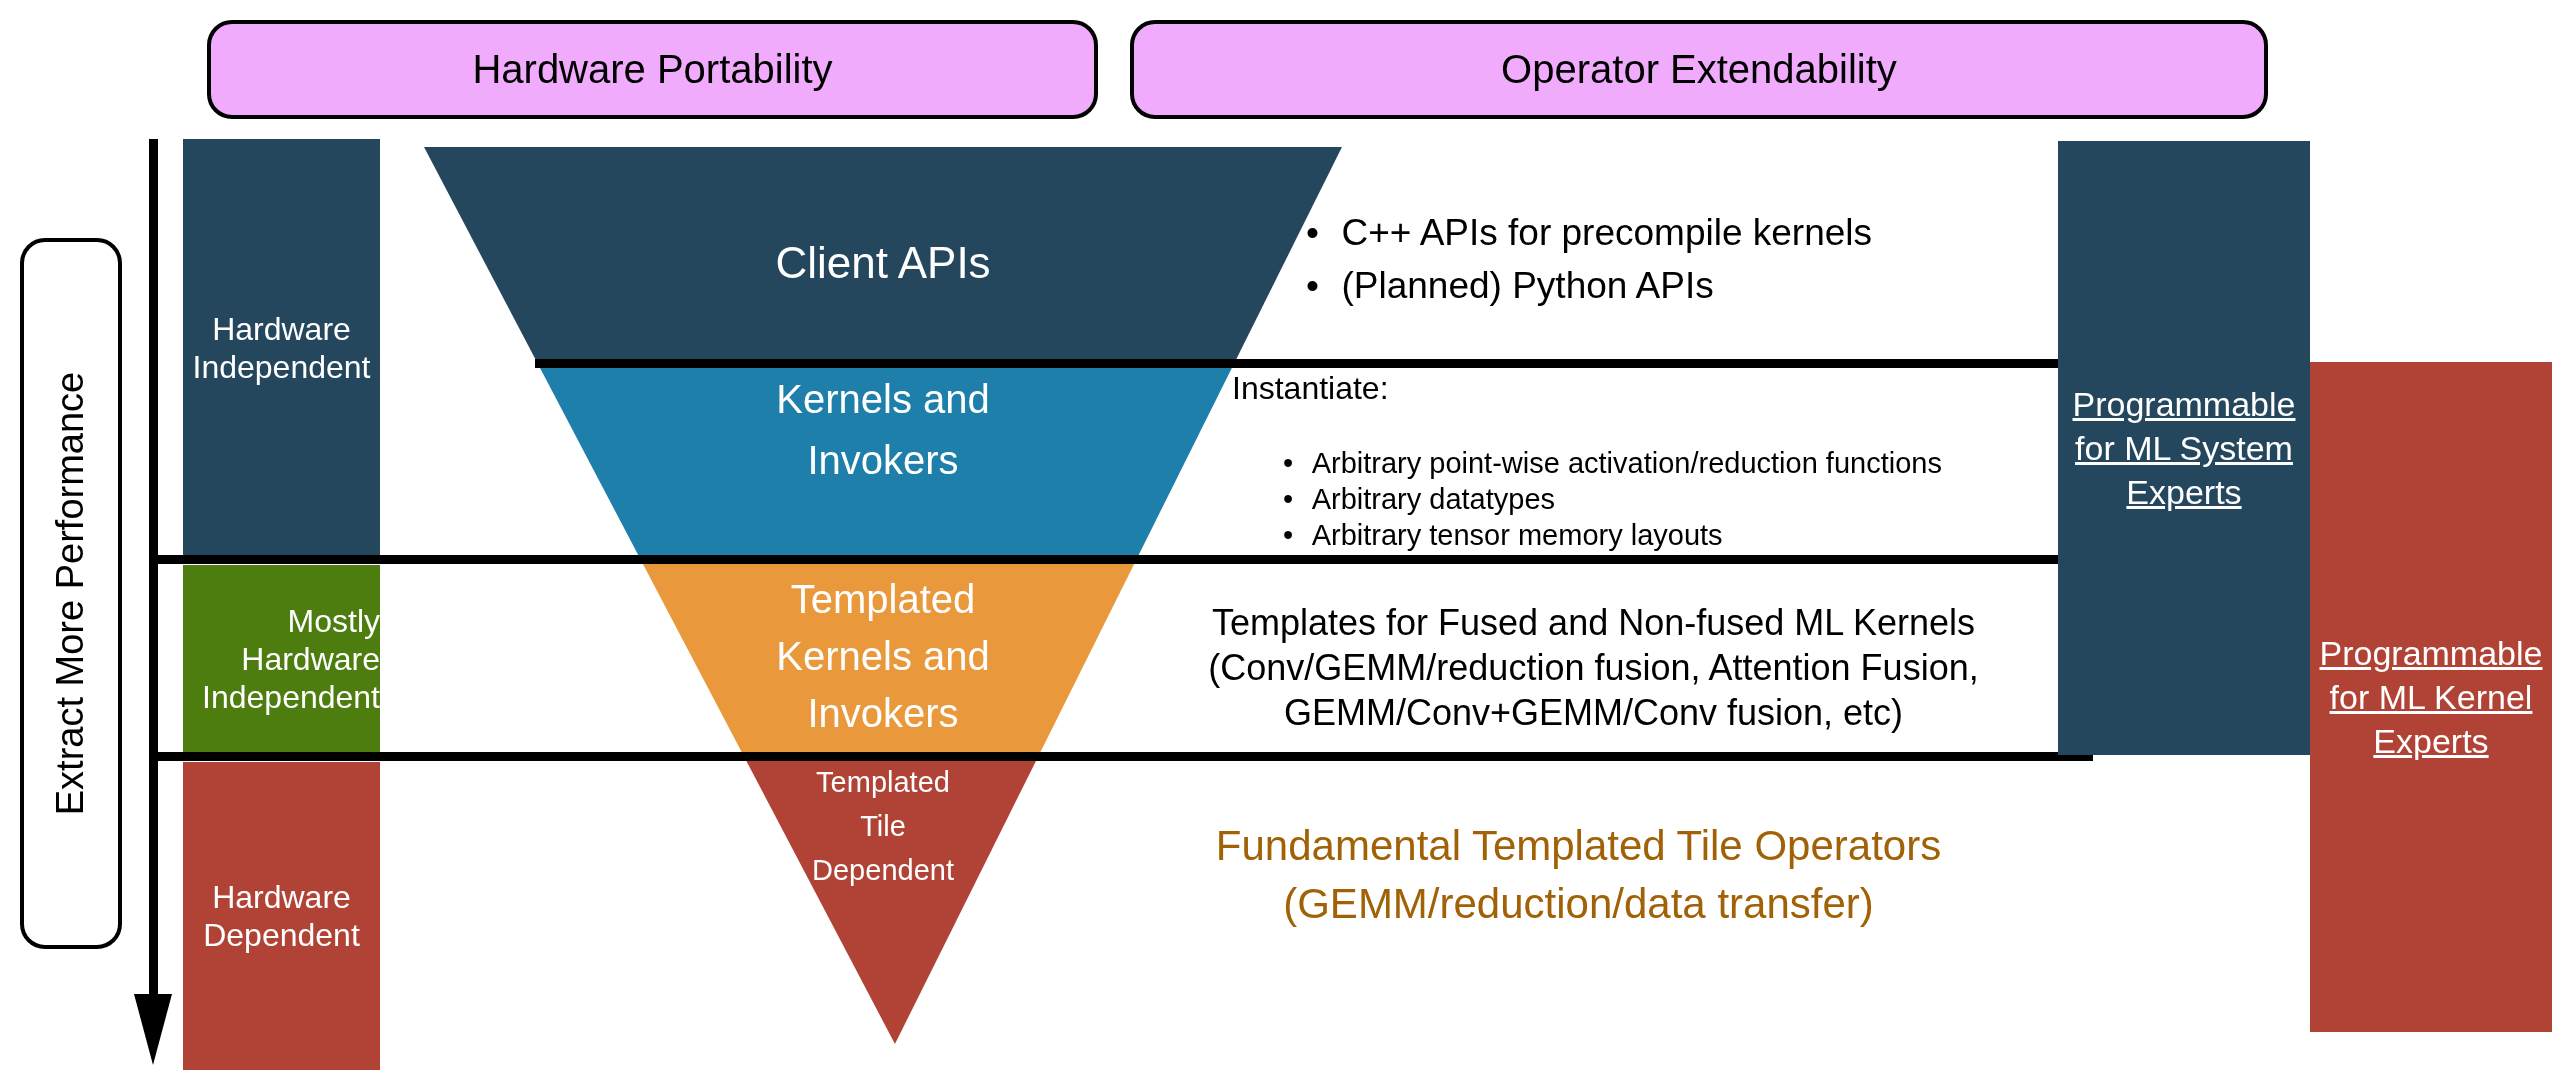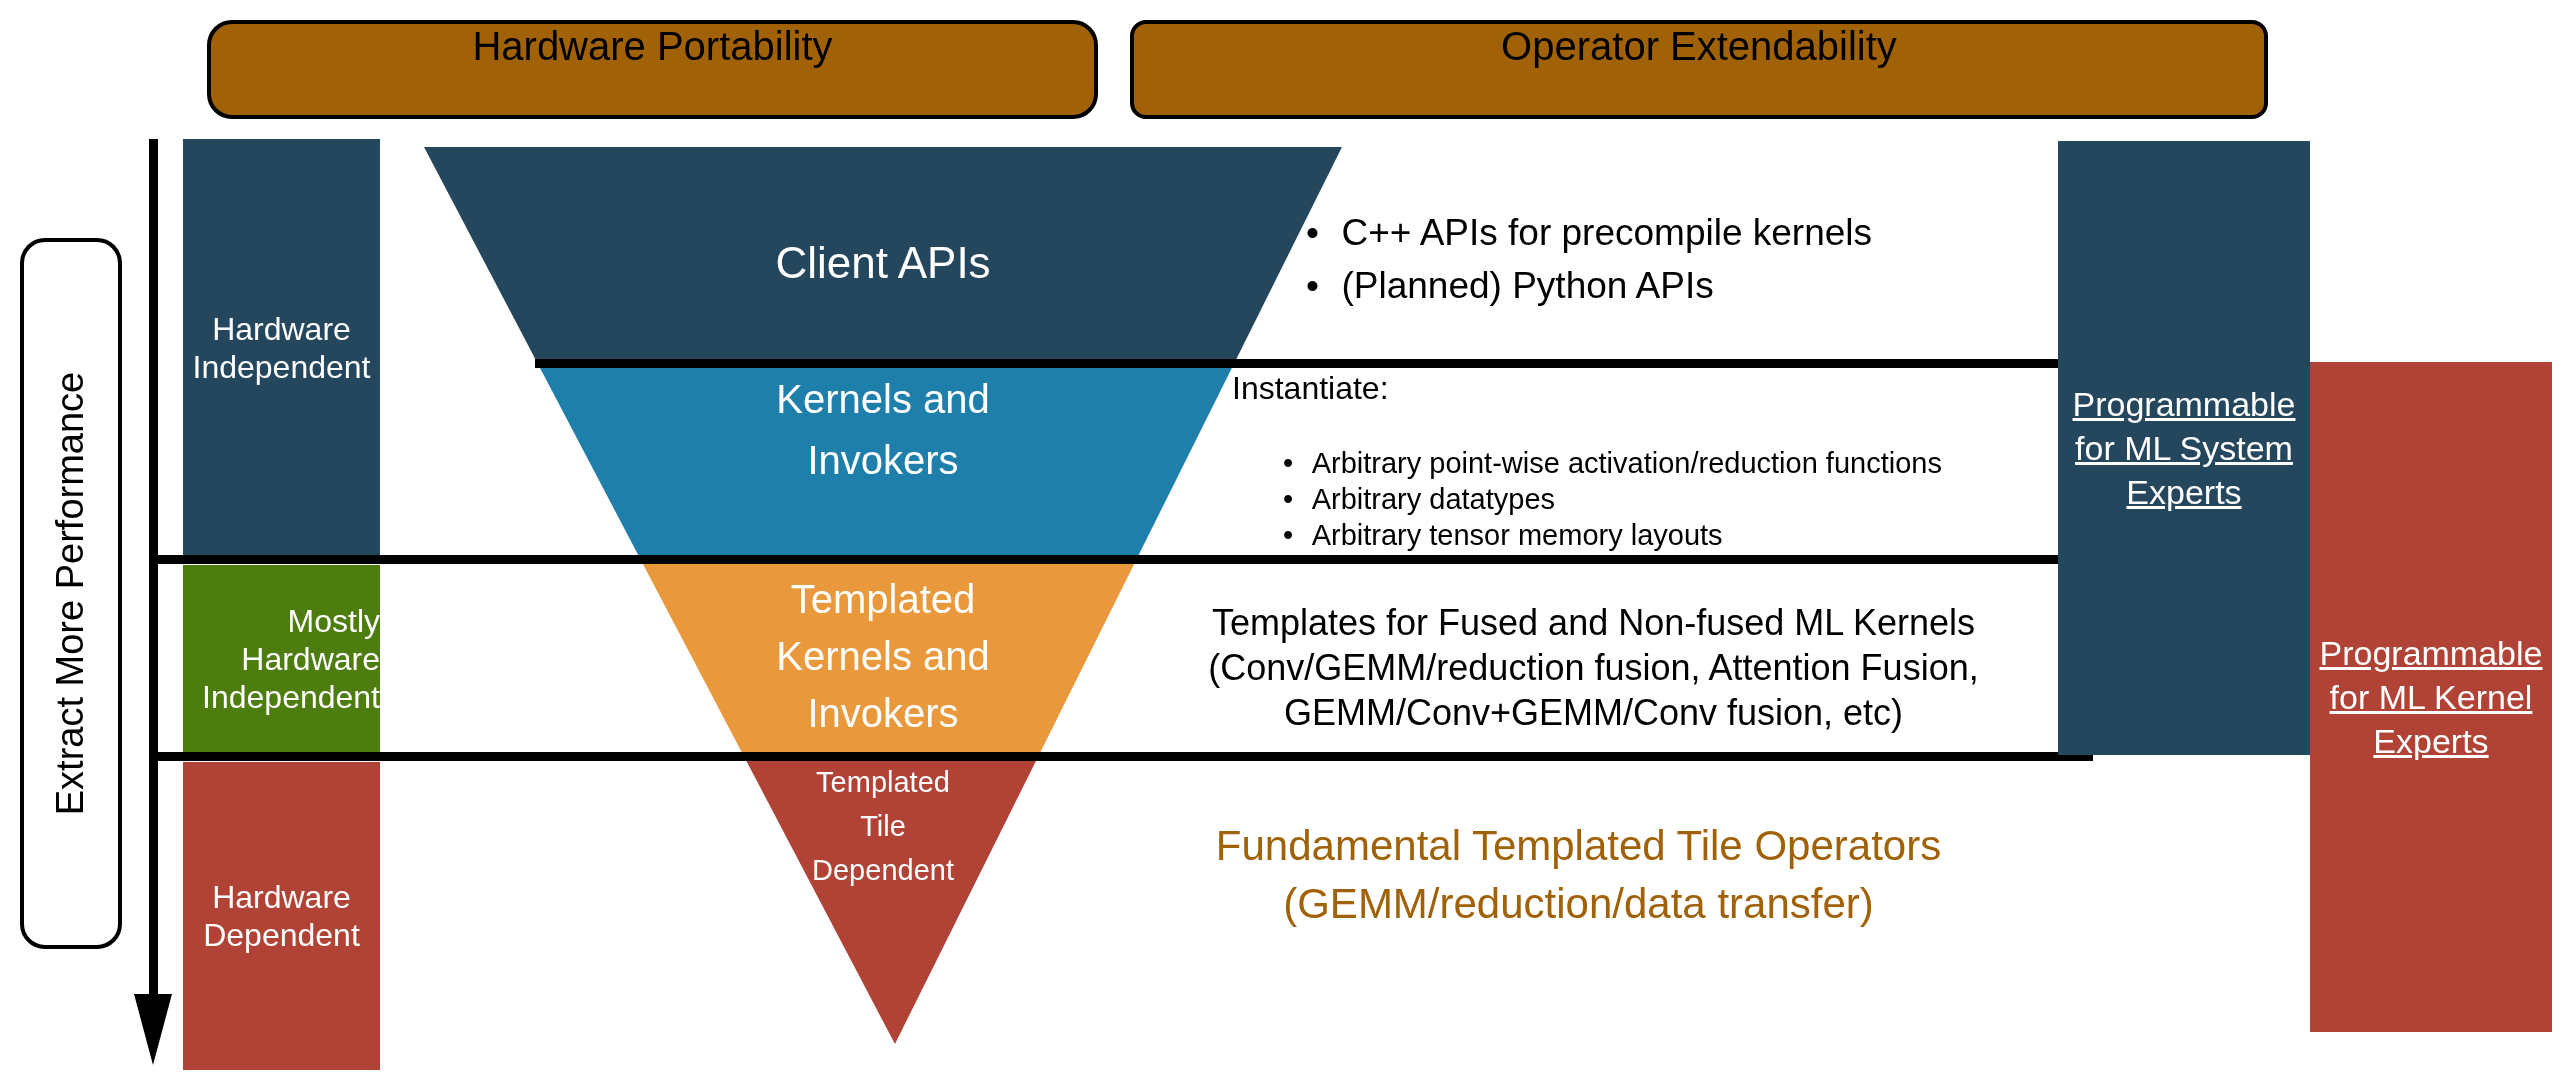--- a/index.html
+++ b/index.html
@@ -3,22 +3,22 @@
 <meta charset="utf-8">
 <style>
   html,body{margin:0;padding:0;background:#ffffff;}
   body{
     font-family:"Liberation Sans","DejaVu Sans",sans-serif;
     width:2576px;height:1076px;position:relative;overflow:hidden;
   }
   
   .pill{
     position:absolute;top:20px;height:99px;
-    border:4.6px solid #000;border-radius:25px;background:#a16207;
-    display:flex;justify-content:center;
+    border:4.6px solid #000;border-radius:25px;background:#f0abfc;
+    display:flex;align-items:center;justify-content:center;
     font-size:40px;color:#000;box-sizing:border-box;
   }
   
   .side-pill{
     position:absolute;left:20px;top:238px;width:102px;height:711px;
     border:4.6px solid #000;border-radius:25px;background:#fff;
     display:flex;align-items:center;justify-content:center;box-sizing:border-box;
   }
   .side-pill span{
     transform:rotate(-90deg);white-space:nowrap;font-size:38px;color:#000;
@@ -75,21 +75,21 @@
   }
   #box-ml-system{left:2058px;top:141px;width:252px;height:614px;}
   #box-ml-kernel{left:2310px;top:362px;width:242px;height:670px;}
 </style>
 </head>
 <body>
 
 <div class="pill" style="left:207px;width:891px;">
   <span>Hardware Portability</span>
 </div>
-<div class="pill" style="left:1130px;width:1138px;border-radius:16px;">
+<div class="pill" style="left:1130px;width:1138px;">
   <span>Operator Extendability</span>
 </div>
 
 <div class="side-pill">
   <span>Extract More Performance</span>
 </div>
 <div class="arrow-shaft"></div>
 <div class="arrow-head"></div>
 
 <div class="lcol" style="top: 139px; height: 417px; background-color: rgb(37, 71, 94);">

